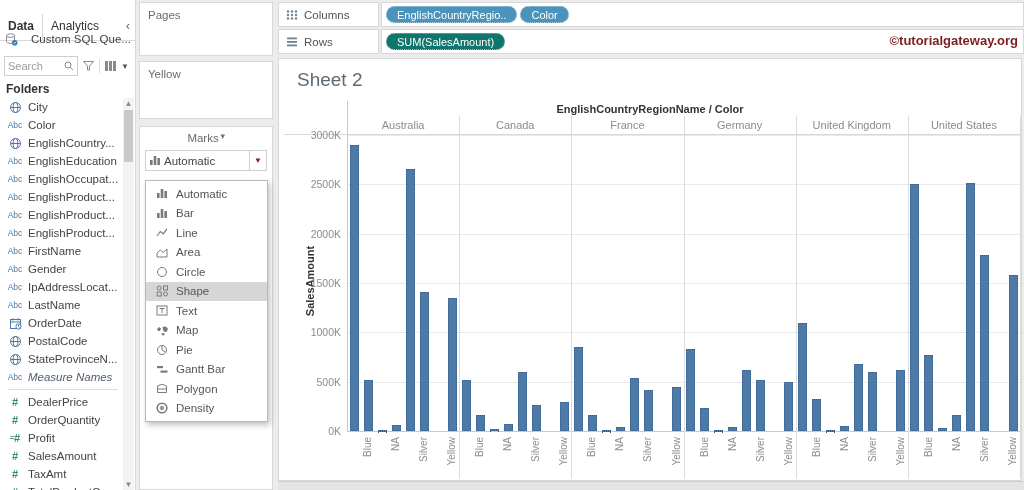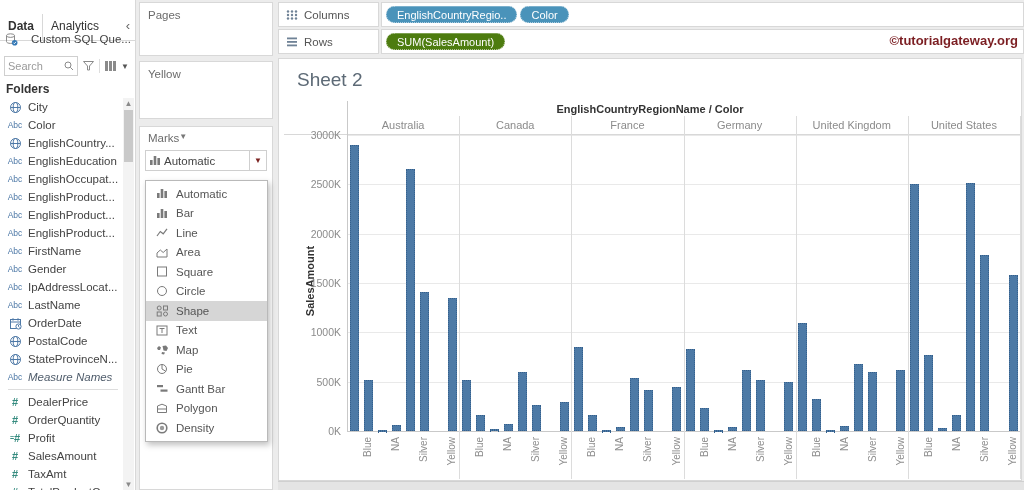--- a/index.html
+++ b/index.html
@@ -32,21 +32,21 @@
   #list-scroll .thumb{position:absolute;left:1px;top:12px;width:9px;height:52px;background:#c9c9c9;}
   #list-scroll .arr{position:absolute;left:0;width:11px;text-align:center;color:#8a8a8a;font-size:8px;}
 
   
   #cards{position:absolute;left:136px;top:0;width:152px;height:490px;background:#ececec;}
   .card{position:absolute;background:#fff;border:1px solid #d8d8d8;box-sizing:border-box;color:#6b6b6b;font-size:11.5px;}
   .card .card-label{padding:6px 0 0 8px;display:block;}
   #card-pages{left:3px;top:2px;width:134px;height:54px;}
   #card-filters{left:3px;top:61px;width:134px;height:58px;}
   #card-marks{left:3px;top:126px;width:134px;height:364px;}
-  .marks-head{display:flex;justify-content:flex-start;padding:5px 6px 0 8px;color:#6b6b6b;}
+  .marks-head{display:flex;justify-content:center;padding:5px 6px 0 8px;color:#6b6b6b;}
   .marks-btn{margin:6px 5px 0 5px;height:19px;border:1px solid #cfcfcf;display:flex;align-items:center;background:#fff;}
   .marks-btn .mb-icon{width:18px;display:flex;justify-content:center;}
   .marks-btn .mb-label{flex:1;color:#444;}
   .marks-btn .mb-arrow{width:16px;height:100%;border-left:1px solid #cfcfcf;display:flex;align-items:center;justify-content:center;color:#7c2321;font-size:8px;}
   
   #marks-menu{position:absolute;left:9px;top:180px;width:121px;background:#fff;border:1px solid #b9b9b9;box-shadow:2px 3px 6px rgba(0,0,0,.25);padding:3px 0;z-index:50;}
   .menu-item{height:19.5px;display:flex;align-items:center;gap:7px;padding-left:9px;color:#555;font-size:11.5px;}
   .menu-item.selected{background:#d6d6d6;}
   .menu-item .micon{width:14px;display:inline-flex;justify-content:center;}
 
@@ -361,28 +361,20 @@
         <div class="menu-item">
           <span class="micon">
             <svg width="12" height="11" viewBox="0 0 12 11">
               <path d="M1 10 V6 L4.3 3 L7.2 5.5 L11 2 V10 Z" fill="none" stroke="#7a7a7a"></path>
             </svg>
           </span>
           <span>Area</span>
         </div>
         <div class="menu-item">
           <span class="micon">
-            <svg width="12" height="11" viewBox="0 0 12 11">
-              <rect x="1.5" y="1" width="9" height="9" fill="none" stroke="#7a7a7a"></rect>
-            </svg>
-          </span>
-          <span>Square</span>
-        </div>
-        <div class="menu-item">
-          <span class="micon">
             <svg width="12" height="12" viewBox="0 0 12 12">
               <circle cx="6" cy="6" r="4.5" fill="none" stroke="#7a7a7a"></circle>
             </svg>
           </span>
           <span>Circle</span>
         </div>
         <div class="menu-item selected">
           <span class="micon">
             <svg width="13" height="12" viewBox="0 0 13 12">
               <g fill="none" stroke="#7a7a7a">
@@ -485,21 +477,21 @@
               <g fill="#6f8296">
                 <rect x="1" y="1.5" width="10" height="1.8"></rect>
                 <rect x="1" y="5" width="10" height="1.8"></rect>
                 <rect x="1" y="8.5" width="10" height="1.8"></rect>
               </g>
             </svg>
         </span>
         <span>Rows</span>
       </div>
       <div class="shelf-area" id="rows-shelf">
-          <div class="pill" style="background: #4d7c0f;">SUM(SalesAmount)</div>
+          <div class="pill" style="background: #0f766e;">SUM(SalesAmount)</div>
         </div>
     </div>
     <div id="watermark">©tutorialgateway.org</div>
 
     <div id="canvas">
       <div id="sheet-title">Sheet 2</div>
       <div id="chart">
         <div id="chart-header">EnglishCountryRegionName / Color</div>
         <div id="y-axis-label" style="left: -14px; top: 216px; width: 90px; text-align: center;">SalesAmount</div>
 

